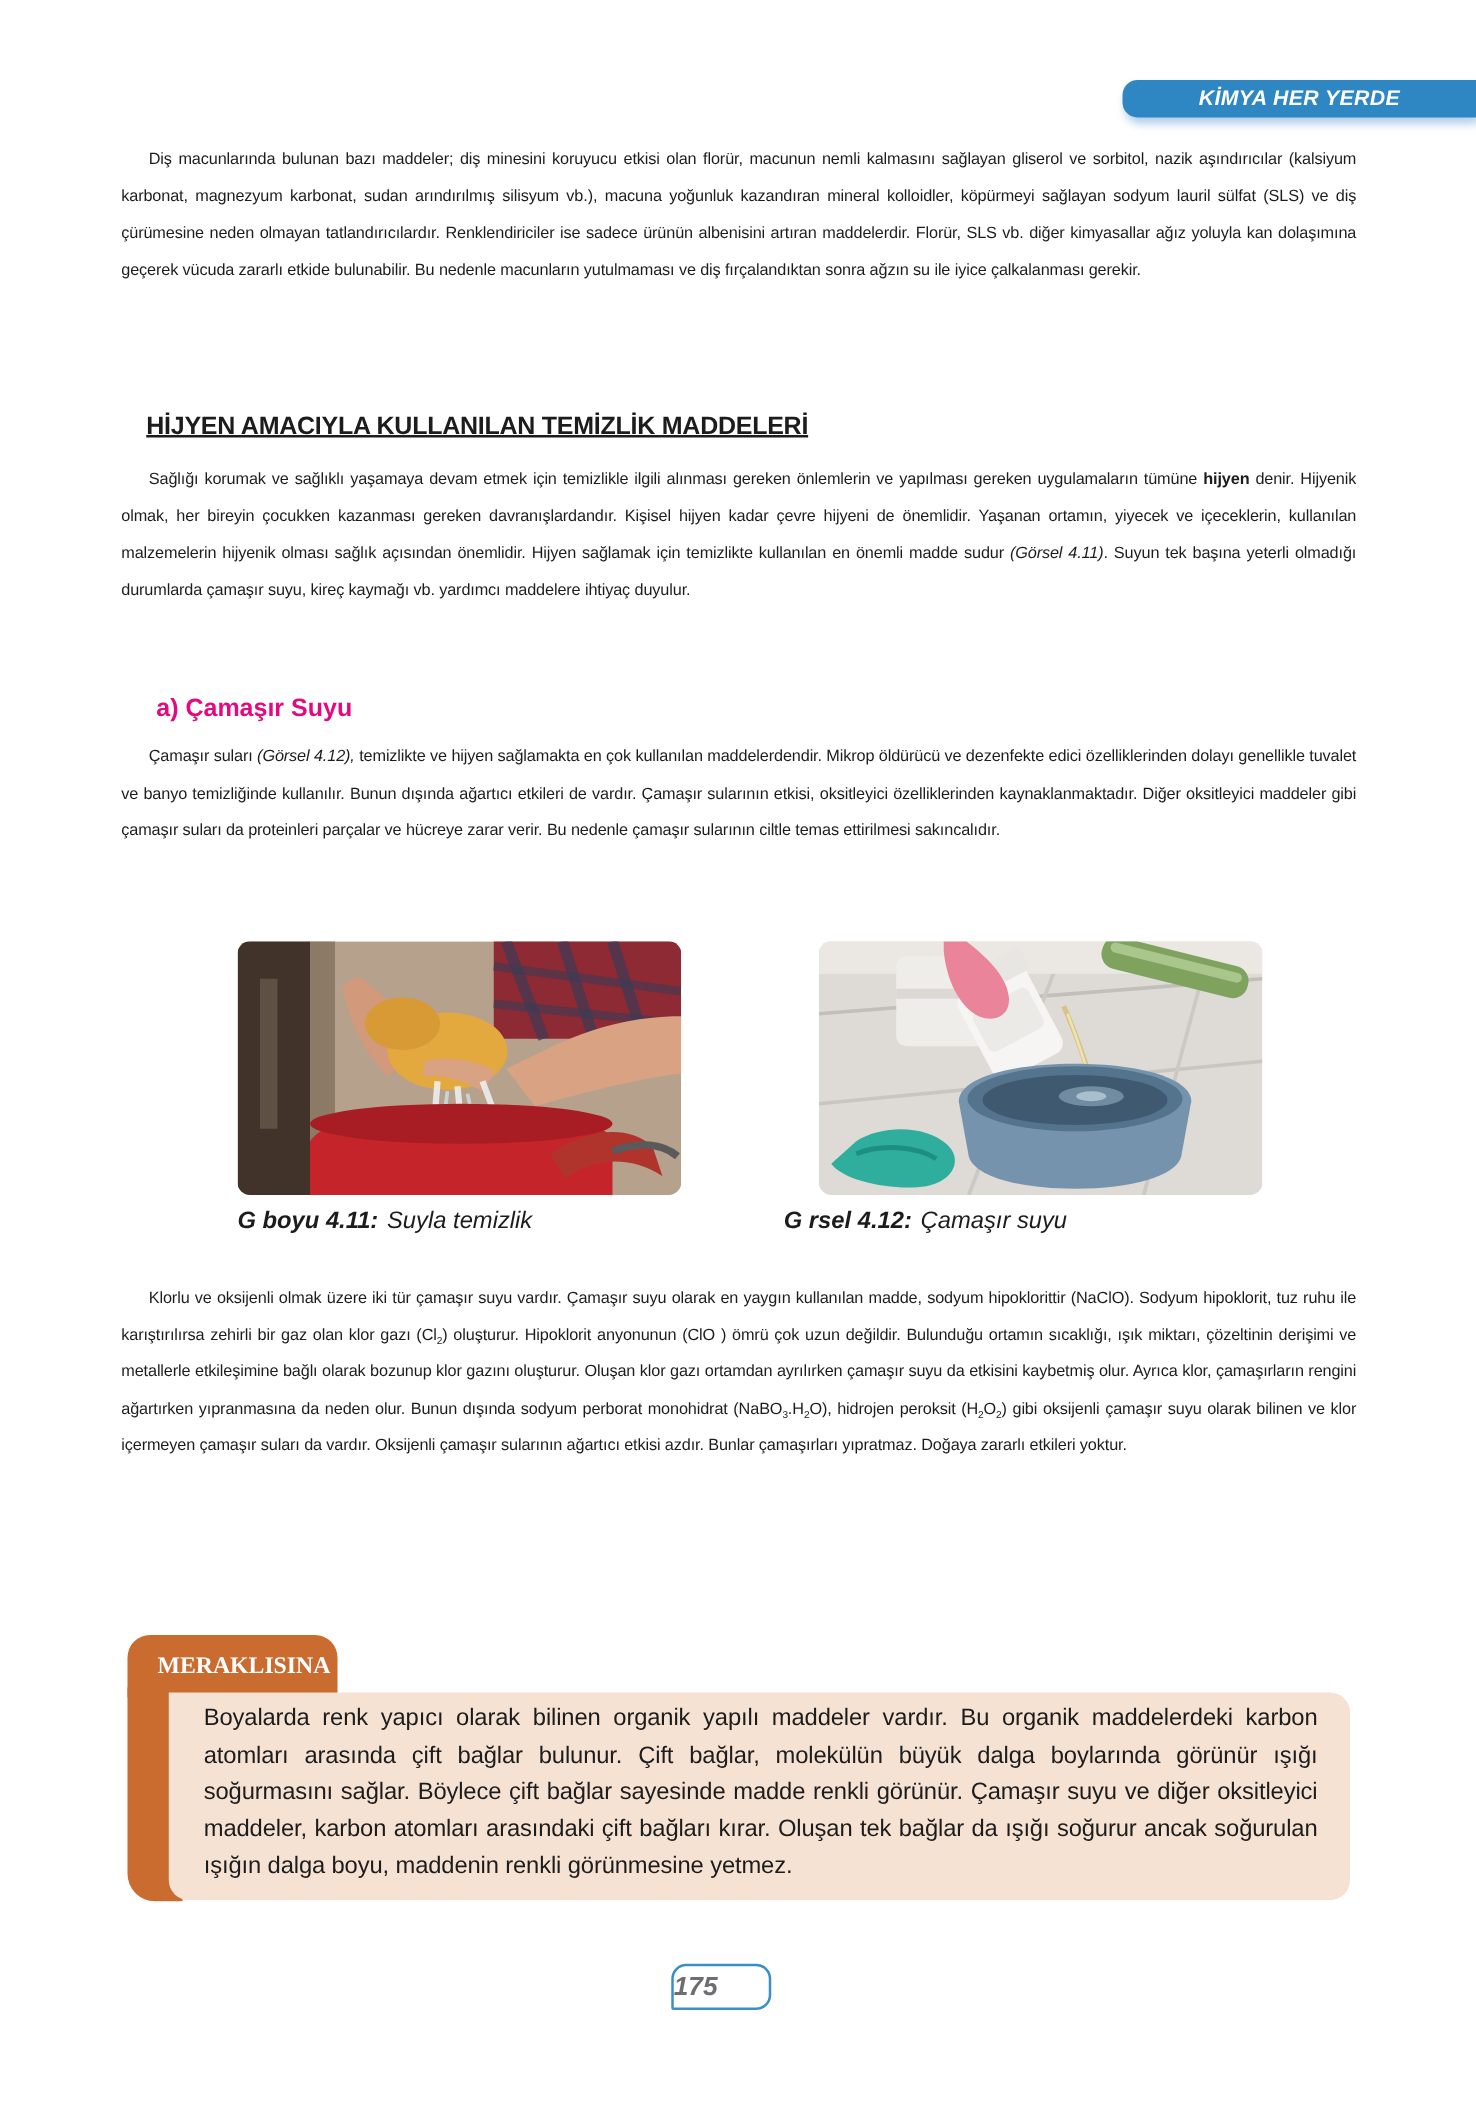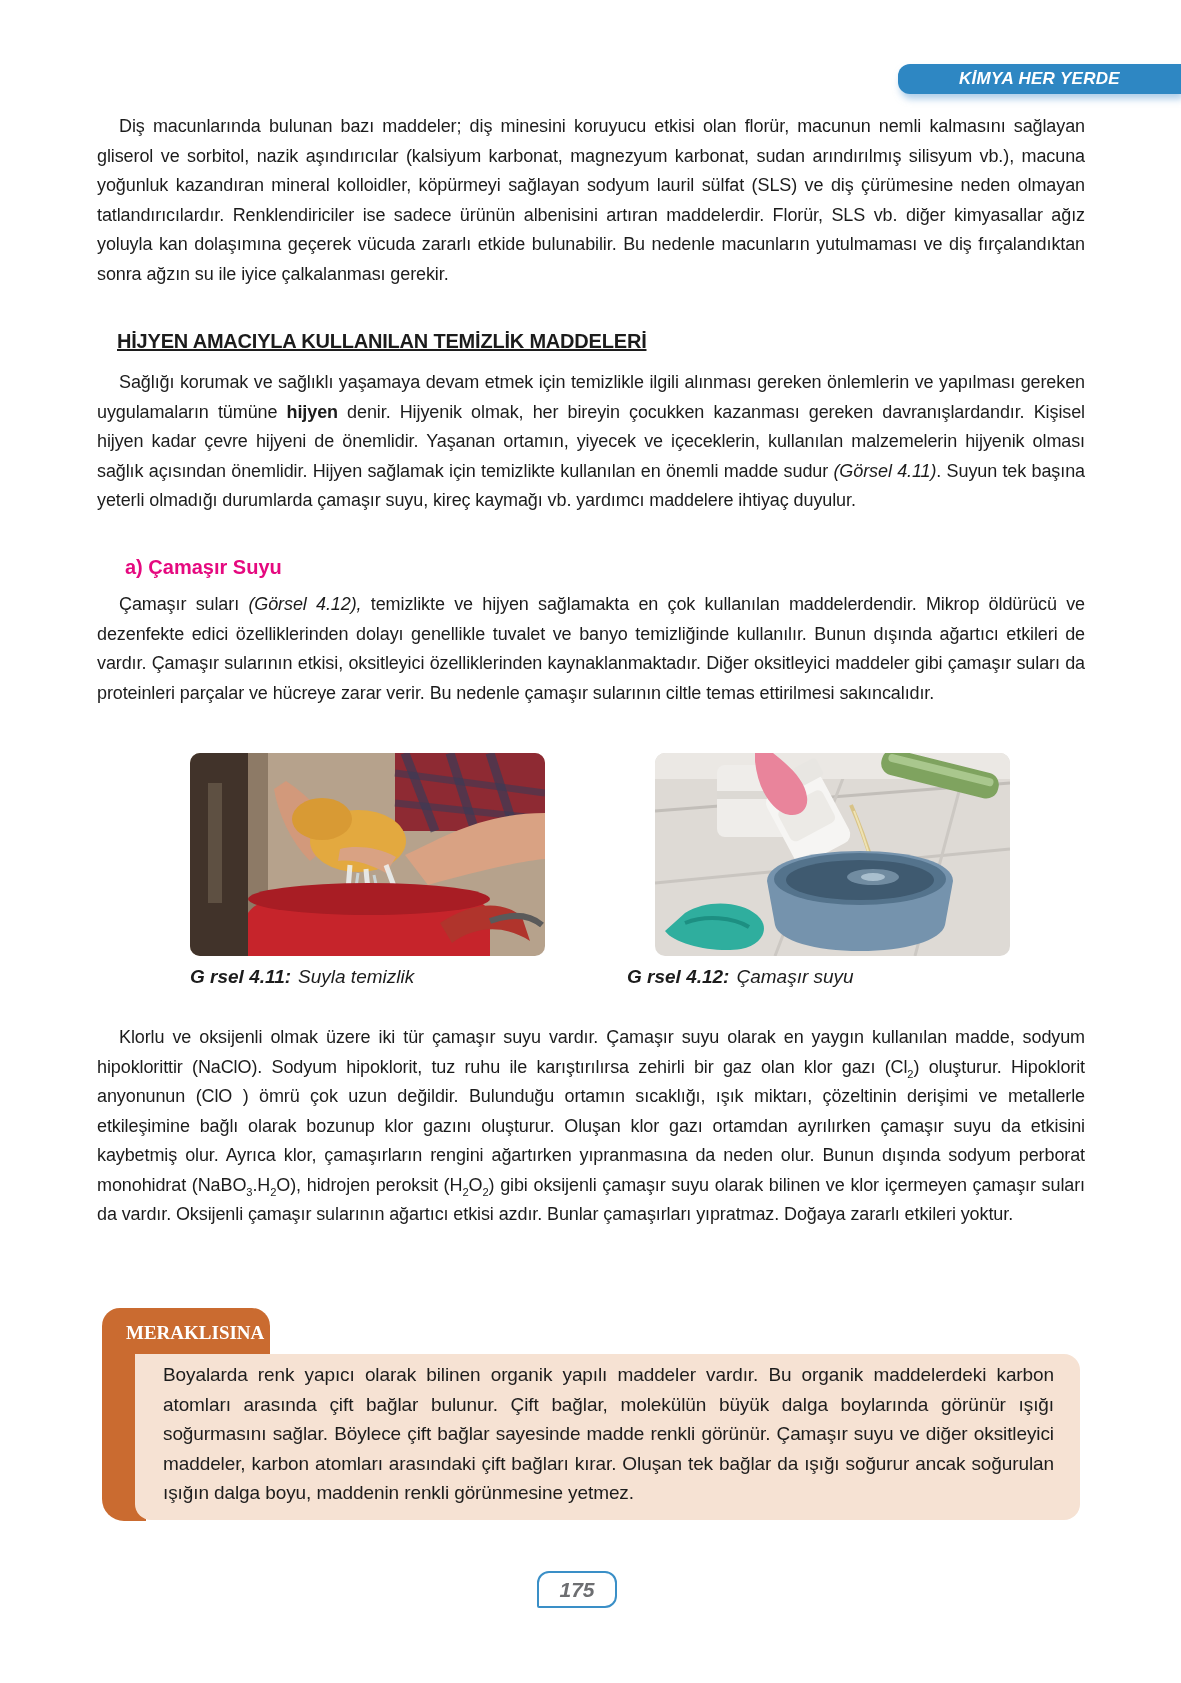--- a/index.html
+++ b/index.html
@@ -17,21 +17,21 @@
   }
   .hdr-badge{
     position:absolute;left:898px;top:64px;width:283px;height:30px;
     background:var(--badge-blue);border-radius:12px 0 0 12px;
     color:#fff;font-weight:bold;font-style:italic;font-size:17px;
     display:flex;align-items:center;justify-content:center;letter-spacing:.3px;
     box-shadow:2px 5px 7px rgba(110,165,215,.55);
   }
   .para{
     position:absolute;left:97px;width:988px;text-align:justify;
-    font-size:18px;line-height:29.5px;letter-spacing:-0.1px;
+    font-size:13px;line-height:29.5px;letter-spacing:-0.1px;
   }
   .para.indent{text-indent:22px;}
   .sec-heading{
     position:absolute;left:117px;width:968px;font-size:20px;font-weight:bold;letter-spacing:-0.2px;text-decoration:underline;
   }
   .sub-heading{
     position:absolute;left:125px;width:960px;font-size:20px;font-weight:bold;color:var(--heading-pink);
   }
   .figure{position:absolute;width:355px;height:203px;border-radius:10px;overflow:hidden;}
   .figure svg{display:block;width:100%;height:100%;}
@@ -51,21 +51,21 @@
   }
   .mb-body{
     position:absolute;left:135px;top:1354px;width:945px;height:166px;
     background:var(--box-peach);border-radius:0 16px 16px 16px;
     box-sizing:border-box;padding:6px 26px 0 28px;
     text-align:justify;font-size:19px;line-height:29.5px;letter-spacing:-0.1px;
   }
   .page-number{
     position:absolute;left:537px;top:1571px;width:80px;height:37px;box-sizing:border-box;
     background:#fff;border:2.5px solid #3a8fc7;border-radius:12px 12px 12px 2px;
-    display:flex;align-items:center;justify-content:center;
+    display:flex;align-items:center;
     color:var(--pn-gray);font-weight:bold;font-style:italic;font-size:21px;
   }
 </style>
 </head>
 <body>
 
 <div class="page">
 
   <div class="hdr-badge">
     <span>KİMYA HER YERDE</span>
@@ -127,21 +127,21 @@
       <ellipse cx="205" cy="126" rx="86" ry="26" fill="#54738c"></ellipse>
       <ellipse cx="205" cy="127" rx="74" ry="20" fill="#3f5a70"></ellipse>
       <ellipse cx="218" cy="124" rx="26" ry="8" fill="#7e99ae" opacity="0.8"></ellipse>
       <ellipse cx="218" cy="124" rx="12" ry="4" fill="#a9bfce"></ellipse>
       <path d="M30 160 C52 146 86 148 102 162 C116 174 108 192 86 196 C60 200 20 192 10 178 Z" fill="#2fae9e"></path>
       <path d="M30 170 C50 162 78 164 94 174" stroke="#1d8f82" stroke-width="4" fill="none"></path>
     </svg>
   </div>
 
   <div class="fig-caption" style="left:190px;top:966px;width:420px">
-    <span class="cap-label">G rsel 4.11:</span><span>Suyla temizlik</span>
+    <span class="cap-label">G boyu 4.11:</span><span>Suyla temizlik</span>
   </div>
   <div class="fig-caption" style="left:627px;top:966px;width:420px">
     <span class="cap-label">G rsel 4.12:</span><span>Çamaşır suyu</span>
   </div>
 
   <div class="para indent" style="top:1023px"><span>Klorlu ve oksijenli olmak üzere iki tür çamaşır suyu vardır. Çamaşır suyu olarak en yaygın kullanılan madde, sodyum hipoklorittir (NaClO). Sodyum hipoklorit, tuz ruhu ile karıştırılırsa zehirli bir gaz olan klor gazı (Cl</span><sub>2</sub><span>) oluşturur. Hipoklorit anyonunun (ClO ) ömrü çok uzun değildir. Bulunduğu ortamın sıcaklığı, ışık miktarı, çözeltinin derişimi ve metallerle etkileşimine bağlı olarak bozunup klor gazını oluşturur. Oluşan klor gazı ortamdan ayrılırken çamaşır suyu da etkisini kaybetmiş olur. Ayrıca klor, çamaşırların rengini ağartırken yıpranmasına da neden olur. Bunun dışında sodyum perborat monohidrat (NaBO</span><sub>3</sub><span>.H</span><sub>2</sub><span>O), hidrojen peroksit (H</span><sub>2</sub><span>O</span><sub>2</sub><span>) gibi oksijenli çamaşır suyu olarak bilinen ve klor içermeyen çamaşır suları da vardır. Oksijenli çamaşır sularının ağartıcı etkisi azdır. Bunlar çamaşırları yıpratmaz. Doğaya zararlı etkileri yoktur.</span></div>
 
   <div class="mb-tab">
     <span>MERAKLISINA</span>
   </div>

